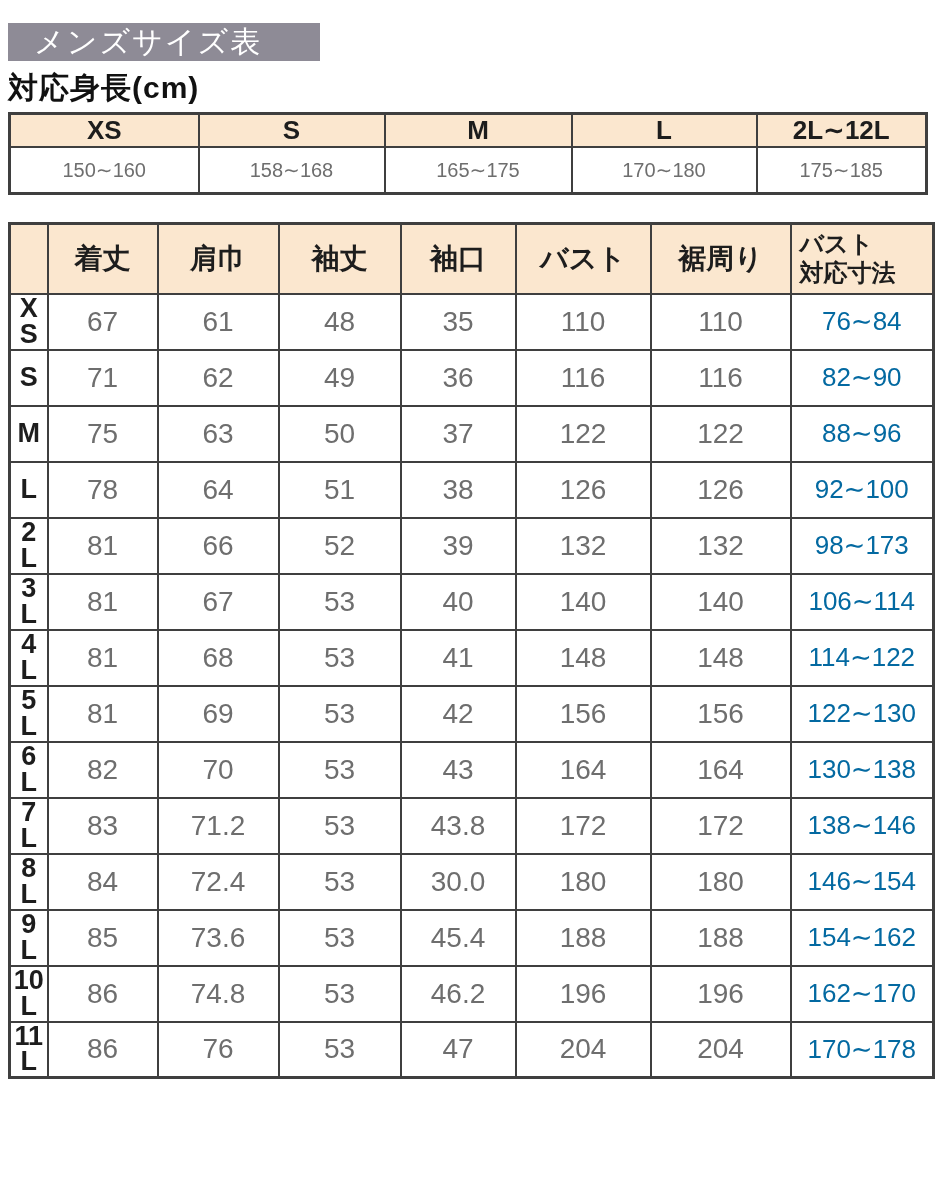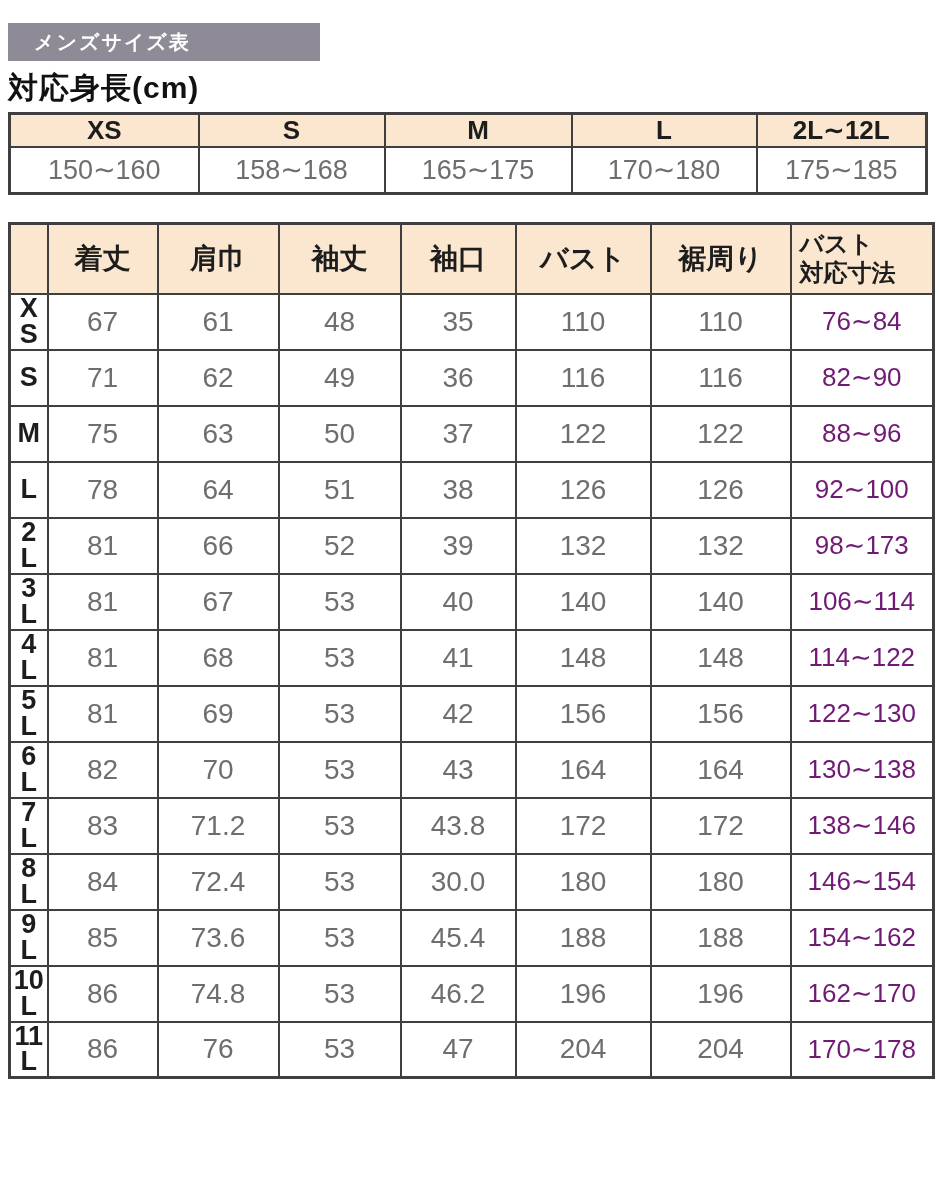--- a/index.html
+++ b/index.html
@@ -12,21 +12,21 @@
 
   
   .title-bar {
     position: absolute; left: 8px; top: 23px;
     width: 312px; height: 38px;
     background: #8e8b96;
     display: flex; align-items: center;
     padding-left: 26px;
   }
   .title-bar span {
-    color: #ffffff; font-weight: bold; font-size: 20px; letter-spacing: 2px; text-align: center;
+    color: #ffffff; font-weight: normal; font-size: 30px; letter-spacing: 2px; text-align: center;
   }
 
   
   .sub-heading {
     position: absolute; left: 8px; top: 68px;
     font-size: 30px; font-weight: bold; color: #111111; letter-spacing: 1px;
   }
 
   
   table { border-collapse: collapse; table-layout: fixed; }
@@ -34,21 +34,21 @@
 
   
   .height-table-wrap { position: absolute; left: 8px; top: 112px; border-radius: 14px; }
   .height-table { width: 917px; border: 3px solid #3f3f3f; }
   .height-table th {
     height: 33px; background: #fbe7cf;
     font-size: 26px; font-weight: bold; color: #1d1d1d; text-align: center;
   }
   .height-table td {
     height: 46px; background: #ffffff;
-    font-size: 27px; color: #6e6e6e; text-align: center; font-weight: normal;
+    font-size: 20px; color: #6e6e6e; text-align: center; font-weight: normal;
   }
 
   
   .size-table-wrap { position: absolute; left: 8px; top: 222px; }
   .size-table { width: 924px; border: 3px solid #3f3f3f; padding-left: 42px; }
   .size-table th {
     height: 70px; background: #fbe7cf;
     font-size: 28px; font-weight: bold; color: #1d1d1d; text-align: center;
   }
   .size-table th.corner { background: #fbe7cf; }
@@ -59,21 +59,21 @@
   .size-table td { height: 56px; background: #ffffff; }
   .size-table td.row-label {
     font-size: 27px; font-weight: bold; color: #1d1d1d;
     text-align: center; white-space: pre-line; line-height: 0.95;
     padding: 0;
   }
   .size-table td.val {
     font-size: 28px; color: #6e6e6e; text-align: center;
   }
   .size-table td.val-range {
-    font-size: 26px; color: #701a75; text-align: center;
+    font-size: 26px; color: #0369a1; text-align: center;
   }
 </style>
 </head>
 <body>
 
 <div class="page">
 
   <div class="title-bar">
     <span>メンズサイズ表</span>
   </div>

